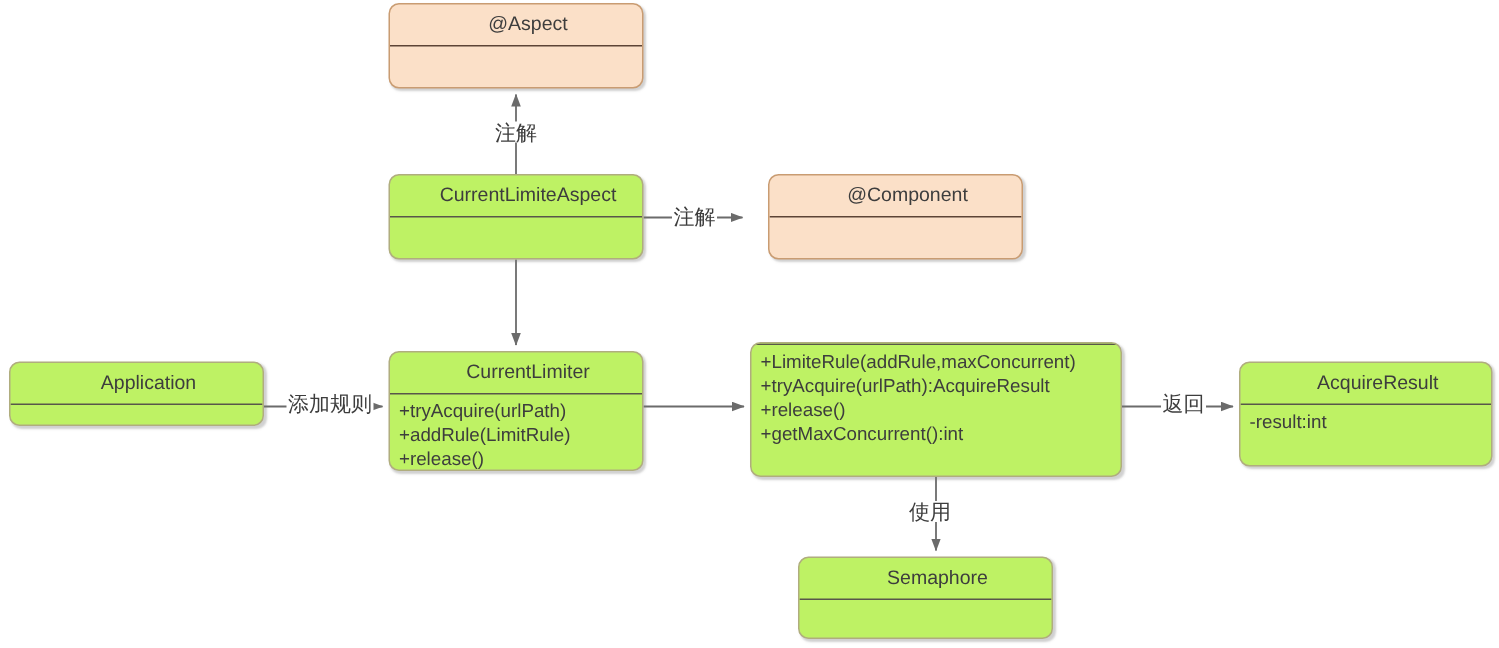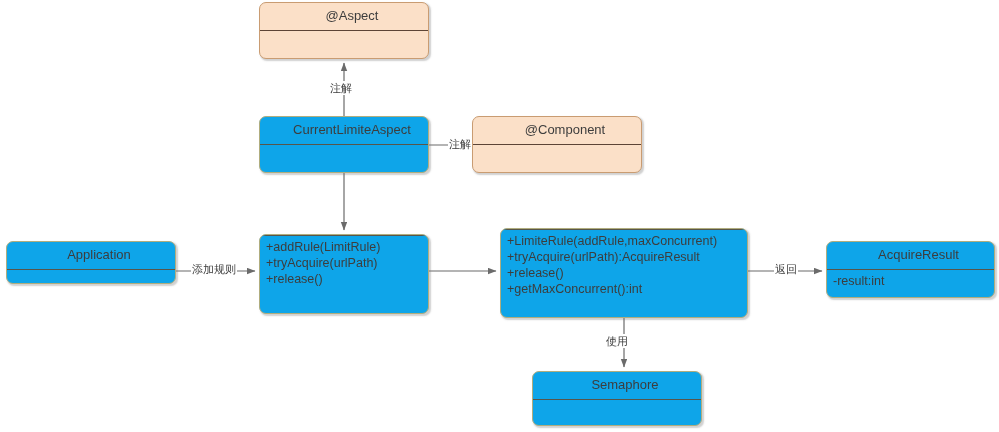--- a/index.html
+++ b/index.html
@@ -23,21 +23,21 @@
     height: 432px;
     pointer-events: none;
   }
   .uml-box {
     position: absolute;
     box-sizing: border-box;
     border: 1px solid #b0ad7e;
     border-radius: 7px;
     box-shadow: 1.5px 1.5px 1.5px rgba(120,120,120,0.35);
     overflow: hidden;
-    background: #0ea5e9;
+    background: #bef264;
   }
   .uml-box.peach {
     background: #fbe0c8;
     border-color: #c99c72;
   }
   .uml-title {
     box-sizing: border-box;
     width: 100%;
     text-align: center;
     color: #3d3d3d;
@@ -61,21 +61,21 @@
     font-size: 12.5px;
     line-height: 16px;
     white-space: nowrap;
   }
   .uml-members.empty {
     padding: 0;
   }
   .edge-label {
     position: absolute;
     color: #3d3d3d;
-    font-size: 11px;
+    font-size: 14px;
     line-height: 14px;
     white-space: nowrap;
     background: #ffffff;
     padding: 0 1px;
   }
 </style>
 </head>
 <body>
 
 <div id="canvas">
@@ -120,48 +120,49 @@
       <div class="uml-box peach" style="left: 259px; top: 2px; width: 170px; height: 57px;">
         <div class="uml-title">@Aspect</div>
         <div class="uml-divider"></div>
         <div class="uml-members empty"></div>
       </div>
       <div class="uml-box" style="left: 259px; top: 116px; width: 170px; height: 57px;">
         <div class="uml-title">CurrentLimiteAspect</div>
         <div class="uml-divider"></div>
         <div class="uml-members empty"></div>
       </div>
-      <div class="uml-box peach" style="left: 472px; top: 116px; width: 170px; height: 57px;">
+      <div class="uml-box peach" style="left: 512px; top: 116px; width: 170px; height: 57px;">
         <div class="uml-title">@Component</div>
         <div class="uml-divider"></div>
         <div class="uml-members empty"></div>
       </div>
       <div class="uml-box" style="left: 6px; top: 241px; width: 170px; height: 43px;">
         <div class="uml-title">Application</div>
         <div class="uml-divider"></div>
         <div class="uml-members empty"></div>
       </div>
       <div class="uml-box" style="left: 259px; top: 234px; width: 170px; height: 80px;">
+        <div class="uml-title">CurrentLimiter</div>
         <div class="uml-divider"></div>
         <div class="uml-members">
+          <div>+tryAcquire(urlPath)</div>
           <div>+addRule(LimitRule)</div>
-          <div>+tryAcquire(urlPath)</div>
           <div>+release()</div>
         </div>
       </div>
       <div class="uml-box" style="left: 500px; top: 228px; width: 248px; height: 90px;">
         <div class="uml-divider"></div>
         <div class="uml-members">
           <div>+LimiteRule(addRule,maxConcurrent)</div>
           <div>+tryAcquire(urlPath):AcquireResult</div>
           <div>+release()</div>
           <div>+getMaxConcurrent():int</div>
         </div>
       </div>
-      <div class="uml-box" style="left: 826px; top: 241px; width: 169px; height: 57px;">
+      <div class="uml-box" style="left: 826px; top: 241px; width: 169px; height: 70px;">
         <div class="uml-title">AcquireResult</div>
         <div class="uml-divider"></div>
         <div class="uml-members">
           <div>-result:int</div>
         </div>
       </div>
       <div class="uml-box" style="left: 532px; top: 371px; width: 170px; height: 55px;">
         <div class="uml-title">Semaphore</div>
         <div class="uml-divider"></div>
         <div class="uml-members empty"></div>

